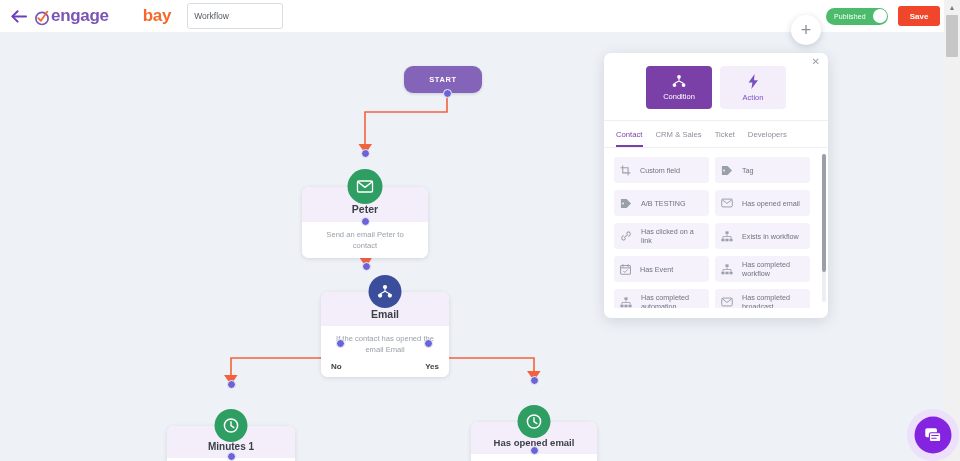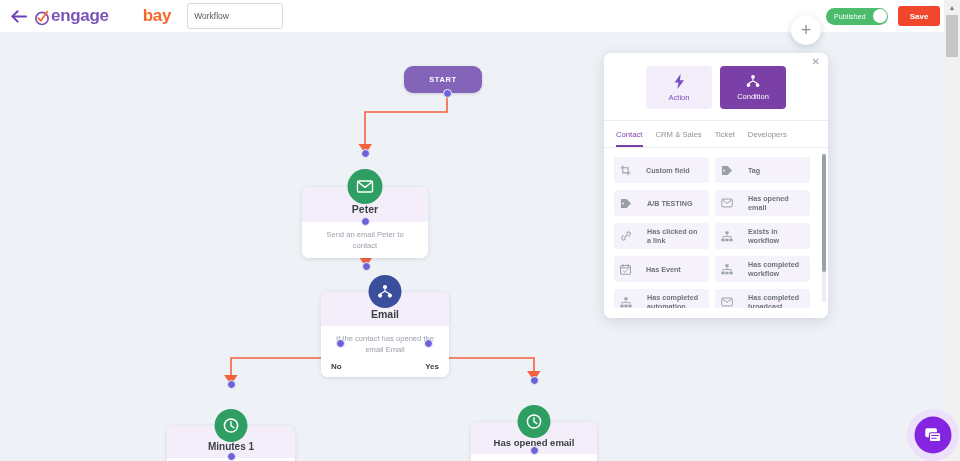--- a/index.html
+++ b/index.html
@@ -232,24 +232,23 @@
     padding: 9px 10px 0 10px;
     overflow: hidden;
   }
   .panel-list {
     display: flex; flex-wrap: wrap; gap: 7px 6px;
   }
   .pl-item {
     width: 95px; height: 26px;
     background: #f6f2fb;
     border-radius: 3px;
-    display: flex; align-items: center; gap: 15px;
+    display: flex; align-items: center; gap: 9px;
     padding: 0 6px;
     cursor: pointer;
-    font-weight: bold;
   }
   .pl-item .pl-label {
     font-size: 7.2px; color: #6d737d; line-height: 1.25;
   }
   .pl-icon { flex: 0 0 auto; display: flex; align-items: center; }
   .panel-scrollbar {
     position: absolute; right: 2px; top: 6px;
     width: 4px; height: 148px;
     background: #eceef2; border-radius: 2px;
   }
@@ -402,35 +401,35 @@
   </div>
 
   <div class="plus-btn">
     <span>+</span>
   </div>
 
   <div class="panel">
     <div class="panel-close">✕</div>
 
     <div class="panel-toggle-row">
-      <div class="pt-card inactive">
-        <svg width="11" height="15" viewBox="0 0 11 15">
-          <path d="M6.6 0 L0.6 8.4 L4.4 8.4 L3.4 15 L10 6.2 L6 6.2 Z" fill="#7a4fc0"></path>
-        </svg>
-        <span class="pt-label">Action</span>
-      </div>
       <div class="pt-card active">
         <svg width="14" height="14" viewBox="0 0 15 15">
           <circle cx="7.5" cy="3" r="2" fill="#fff"></circle>
           <circle cx="2.6" cy="11.8" r="2" fill="#fff"></circle>
           <circle cx="12.4" cy="11.8" r="2" fill="#fff"></circle>
           <path d="M7.5 4.6 L7.5 7.6 M3 10 L7.5 7.4 L12 10" fill="none" stroke="#fff" stroke-width="1.2" stroke-linecap="round"></path>
         </svg>
         <span class="pt-label">Condition</span>
       </div>
+      <div class="pt-card inactive">
+        <svg width="11" height="15" viewBox="0 0 11 15">
+          <path d="M6.6 0 L0.6 8.4 L4.4 8.4 L3.4 15 L10 6.2 L6 6.2 Z" fill="#7a4fc0"></path>
+        </svg>
+        <span class="pt-label">Action</span>
+      </div>
     </div>
 
     <div class="panel-sep"></div>
 
     <div class="panel-tabs">
       <div class="ptab active">Contact</div>
       <div class="ptab">CRM &amp; Sales</div>
       <div class="ptab">Ticket</div>
       <div class="ptab">Developers</div>
     </div>

